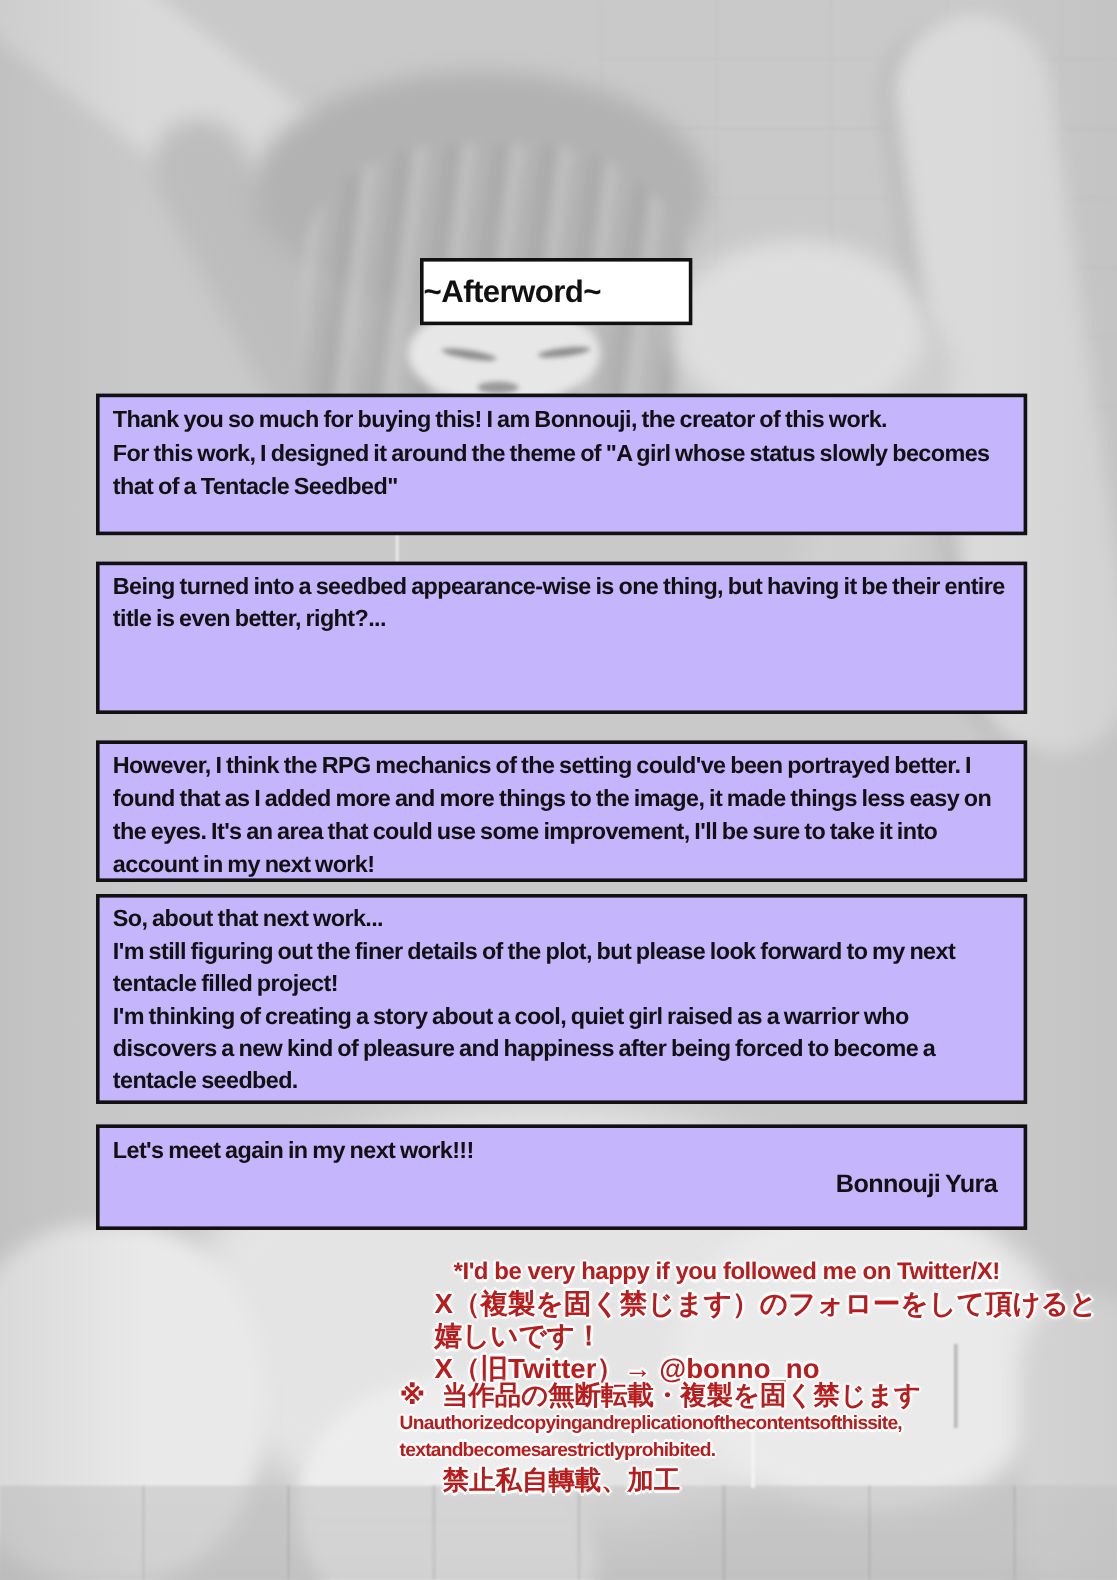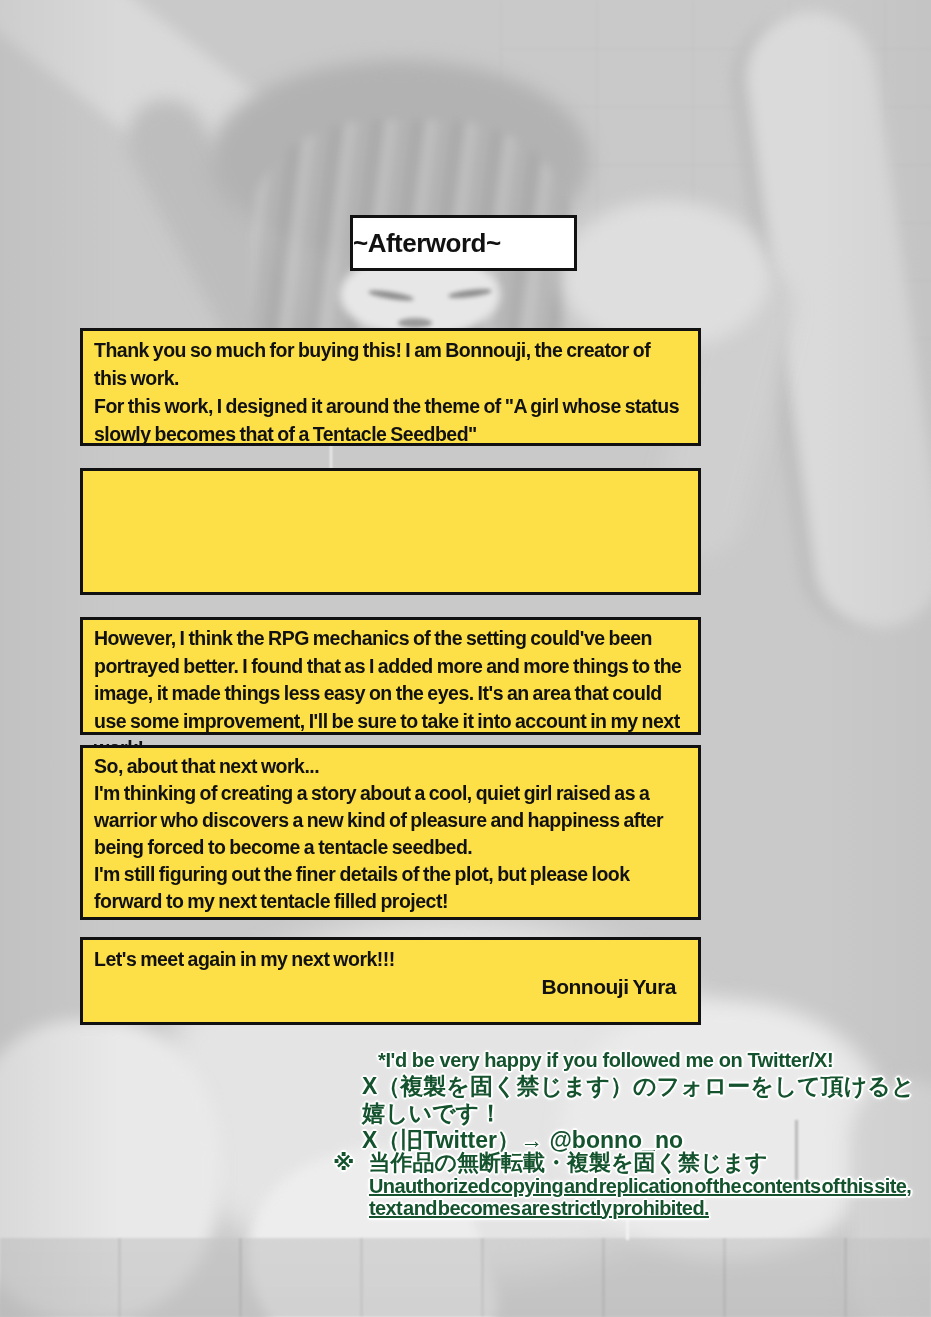--- a/index.html
+++ b/index.html
@@ -47,22 +47,22 @@
       linear-gradient(#c6c6c6,#bfbfbf);
     filter:blur(1px);
   }
   .drip1{left:626px;top:1150px;width:3px;height:90px;background:#f2f2f2;filter:blur(1px);}
   .drip2{left:795px;top:1120px;width:3px;height:70px;background:#b9b9b9;filter:blur(1px);}
   .drip3{left:330px;top:430px;width:2px;height:60px;background:#f0f0f0;filter:blur(1px);}
   .vign{left:0;top:0;width:931px;height:1317px;background:linear-gradient(90deg,rgba(170,170,170,.25),rgba(0,0,0,0) 120px,rgba(0,0,0,0) 820px,rgba(175,175,175,.2));}
 
   
   .panel{
-    position:absolute;left:80px;width:621px;box-sizing:border-box;z-index:2;
-    background:#fde047;border:3px solid #111;
+    position:absolute;left:80px;width:776px;box-sizing:border-box;z-index:2;
+    background:#c4b5fd;border:3px solid #111;
     padding:5px 14px 5px 11px;
     font-weight:bold;font-size:19.5px;line-height:28px;
     letter-spacing:-0.5px;word-spacing:-1px;
   }
   .panel p{margin:0;}
   .panel.gap p + p{}
   .title-box{
     position:absolute;left:350px;top:215px;width:227px;height:56px;box-sizing:border-box;z-index:2;
     background:#fff;border:3px solid #111;
     display:flex;align-items:center;justify-content:flex-start;
@@ -71,32 +71,32 @@
   .p1{top:328px;height:118px;}
   .p2{top:468px;height:127px;line-height:27px;}
   .p2 p + p{margin-top:9px;}
   .p3{top:617px;height:118px;line-height:27.5px;}
   .p4{top:745px;height:175px;line-height:27px;}
   .p5{top:937px;height:88px;}
   .signature{text-align:right;margin-top:9px;padding-right:8px;font-size:21px;}
 
   
   .halo{
-    z-index:2;font-weight:bold;color:#14532d;
+    z-index:2;font-weight:bold;color:#b91c1c;
     text-shadow:-2px 0 0 #fff,2px 0 0 #fff,0 -2px 0 #fff,0 2px 0 #fff,
                 -1px -1px 0 #fff,1px -1px 0 #fff,-1px 1px 0 #fff,1px 1px 0 #fff,
                 0 0 4px #fff,0 0 6px #fff;
   }
   .social{position:absolute;left:362px;top:1048px;}
   .social .l1{font-size:20px;margin-left:16px;letter-spacing:-0.4px;line-height:25px;}
   .social .l2{font-size:23px;line-height:27px;}
   .social .l3{font-size:23px;line-height:27px;}
   .notice{position:absolute;left:333px;top:1150px;width:590px;}
   .notice .row1{display:flex;gap:14px;font-size:22px;line-height:26px;}
-  .notice .en{margin-left:36px;font-size:20px;line-height:21.5px;letter-spacing:-0.6px;word-spacing:-4px;text-decoration:underline;}
+  .notice .en{font-size:16px;line-height:21.5px;letter-spacing:-0.6px;word-spacing:-4px;}
   .notice .zh{margin-left:36px;font-size:22px;line-height:26px;margin-top:2px;}
 </style>
 </head>
 <body>
 
 <div class="page">
 
   <div class="bg">
     <div class="bricks"></div>
     <div class="tentL1 "></div>
@@ -125,45 +125,47 @@
   <div class="title-box">
     <span>~Afterword~</span>
   </div>
 
   <div class="panel gap p1">
     <p>Thank you so much for buying this! I am Bonnouji, the creator of this work.</p>
     <p>For this work, I designed it around the theme of "A girl whose status slowly becomes that of a Tentacle Seedbed"</p>
   </div>
 
   <div class="panel p2">
+    <p>Being turned into a seedbed appearance-wise is one thing, but having it be their entire title is even better, right?...</p>
   </div>
 
   <div class="panel p3">
     <p>However, I think the RPG mechanics of the setting could've been portrayed better. I found that as I added more and more things to the image, it made things less easy on the eyes. It's an area that could use some improvement, I'll be sure to take it into account in my next work!</p>
   </div>
 
   <div class="panel p4">
     <p>So, about that next work...</p>
+    <p>I'm still figuring out the finer details of the plot, but please look forward to my next tentacle filled project!</p>
     <p>I'm thinking of creating a story about a cool, quiet girl raised as a warrior who discovers a new kind of pleasure and happiness after being forced to become a tentacle seedbed.</p>
-    <p>I'm still figuring out the finer details of the plot, but please look forward to my next tentacle filled project!</p>
   </div>
 
   <div class="panel p5">
     <p>Let's meet again in my next work!!!</p>
     <p class="signature">Bonnouji Yura</p>
   </div>
 
   <div class="social halo">
     <div class="l1">*I'd be very happy if you followed me on Twitter/X!</div>
     <div class="l2">X（複製を固く禁じます）のフォローをして頂けると嬉しいです！</div>
     <div class="l3">X（旧Twitter）→ @bonno_no</div>
   </div>
 
   <div class="notice halo">
     <div class="row1">
       <span>※</span>
       <span>当作品の無断転載・複製を固く禁じます</span>
     </div>
     <div class="en">Unauthorized copying and replication of the contents of this site,</div>
     <div class="en">text and becomes are strictly prohibited.</div>
+    <div class="zh">禁止私自轉載、加工</div>
   </div>
 
 </div>
 
 </body></html>

